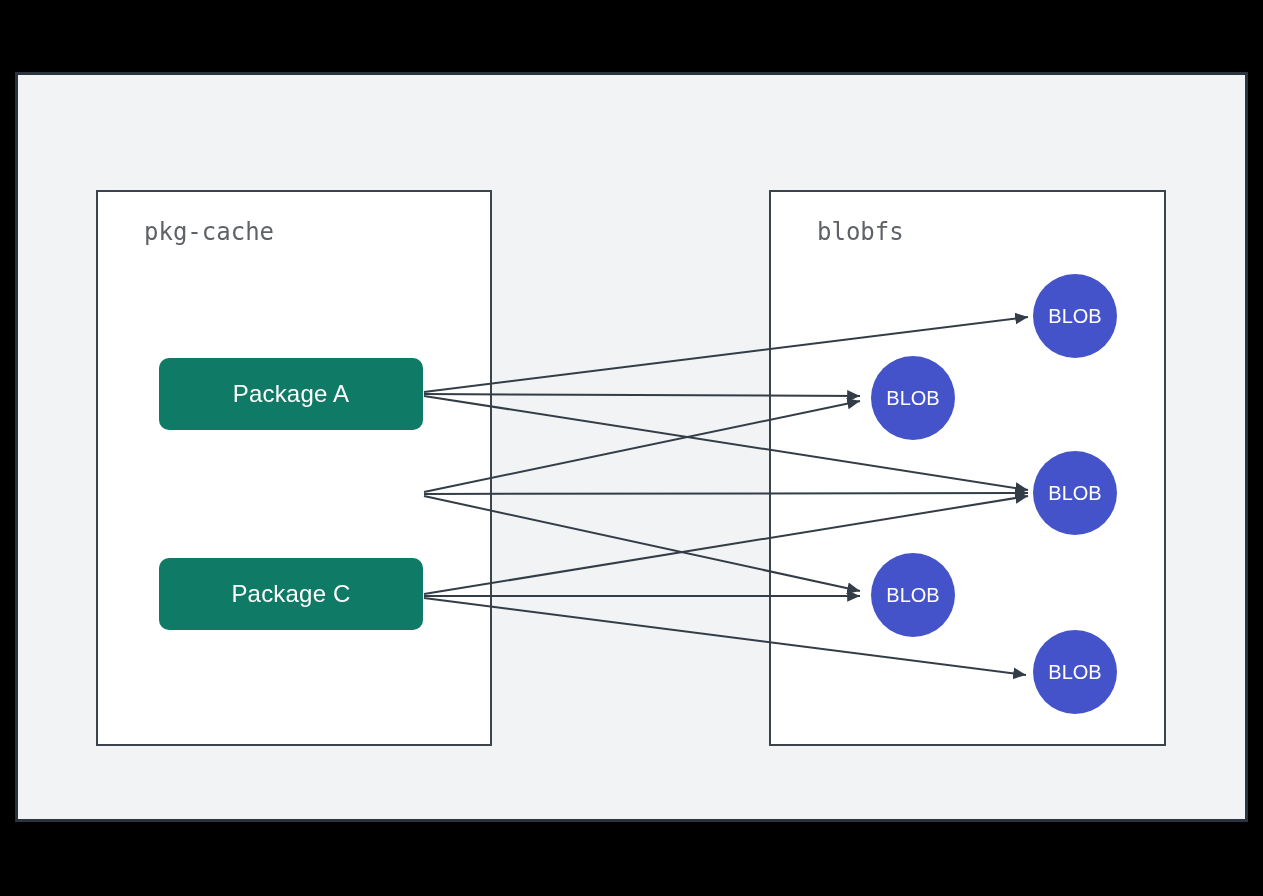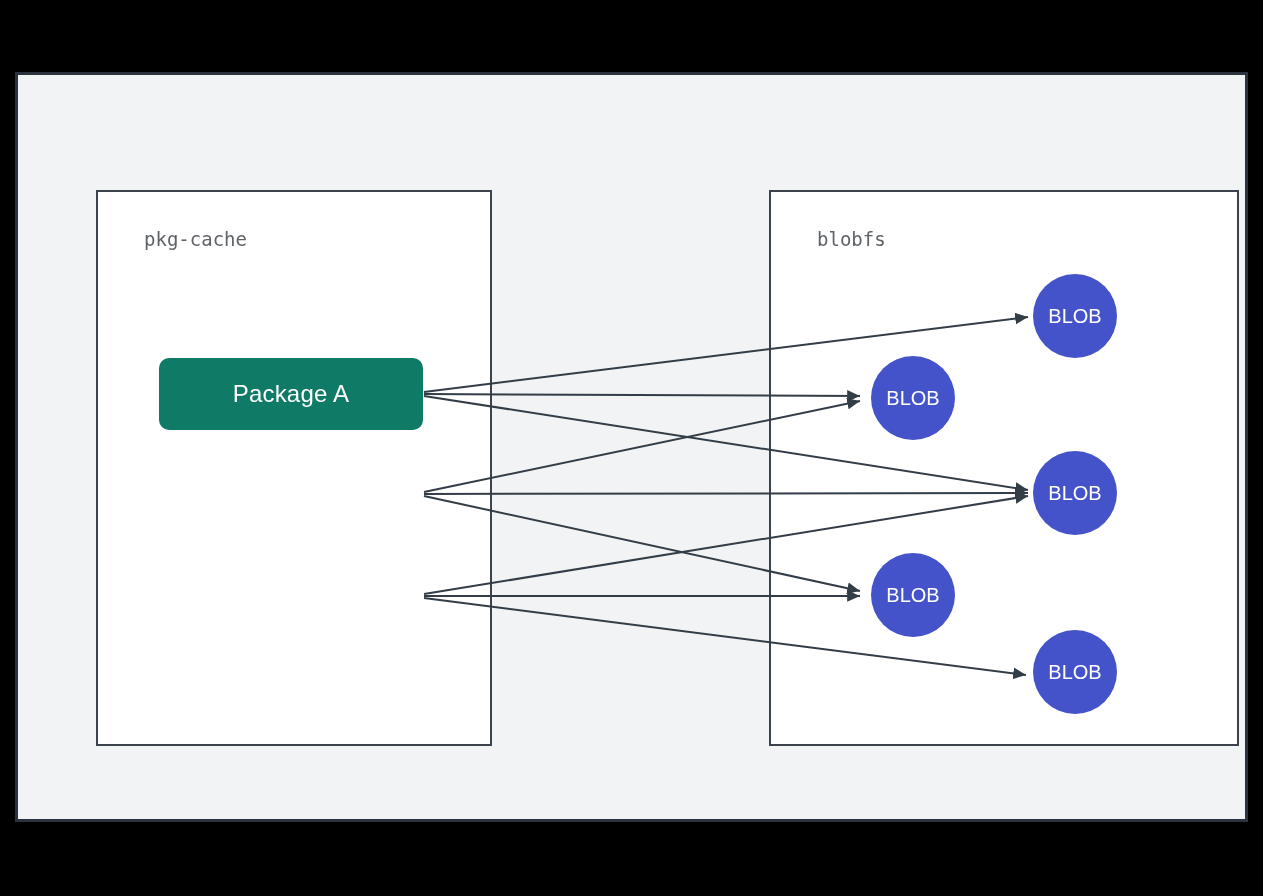--- a/index.html
+++ b/index.html
@@ -27,23 +27,23 @@
   .container-box {
     position: absolute;
     background: var(--box-bg, #fff);
     border: 2px solid var(--box-border, #3c434d);
     box-sizing: border-box;
     z-index: 1;
   }
   .container-title {
     position: absolute;
     left: 46px;
-    top: 36px;
+    top: 26px;
     font-family: "DejaVu Sans Mono", "Liberation Mono", monospace;
-    font-size: 19px;
+    font-size: 24px;
     color: var(--title-text, #5f6368);
     white-space: nowrap;
   }
   #edge-layer {
     position: absolute;
     left: 0;
     top: 0;
     width: 1263px;
     height: 896px;
     z-index: 2;
@@ -73,21 +73,21 @@
 </head>
 <body>
 
 <div class="stage">
   <div class="panel"></div>
 
   <div class="container-box" style="left: 96px; top: 190px; width: 396px; height: 556px;">
     <div class="container-title">pkg-cache</div>
   </div>
 
-  <div class="container-box" style="left: 769px; top: 190px; width: 470px; height: 556px;">
+  <div class="container-box" style="left: 769px; top: 190px; width: 397px; height: 556px;">
     <div class="container-title">blobfs</div>
   </div>
 
   <svg id="edge-layer" viewBox="0 0 1263 896">
     <defs>
       <marker id="arrowhead" viewBox="0 0 12 12" refX="11" refY="6" markerWidth="14" markerHeight="14" markerUnits="userSpaceOnUse" orient="auto">
         <path id="arrowhead-path" d="M0,1 L11,6 L0,11 Z" fill="#333d47"></path>
       </marker>
     </defs>
     <g id="edge-group">
@@ -97,19 +97,20 @@
         <line x1="424" y1="492" x2="860" y2="401" stroke="#333d47" stroke-width="2" marker-end="url(#arrowhead)"></line>
         <line x1="424" y1="494" x2="1028" y2="493" stroke="#333d47" stroke-width="2" marker-end="url(#arrowhead)"></line>
         <line x1="424" y1="496" x2="860" y2="591" stroke="#333d47" stroke-width="2" marker-end="url(#arrowhead)"></line>
         <line x1="424" y1="594" x2="1028" y2="496" stroke="#333d47" stroke-width="2" marker-end="url(#arrowhead)"></line>
         <line x1="424" y1="596" x2="860" y2="596" stroke="#333d47" stroke-width="2" marker-end="url(#arrowhead)"></line>
         <line x1="424" y1="598" x2="1026" y2="675" stroke="#333d47" stroke-width="2" marker-end="url(#arrowhead)"></line>
       </g>
   </svg>
 
   <div class="node package" style="left: 159px; top: 358px; width: 264px; height: 72px;">Package A</div>
+  <div class="node package" style="left: 159px; top: 558px; width: 264px; height: 72px;">Package C</div>
 
   <div class="node blob" style="left: 1033px; top: 274px; width: 84px; height: 84px;">BLOB</div>
   <div class="node blob" style="left: 871px; top: 356px; width: 84px; height: 84px;">BLOB</div>
   <div class="node blob" style="left: 1033px; top: 451px; width: 84px; height: 84px;">BLOB</div>
   <div class="node blob" style="left: 871px; top: 553px; width: 84px; height: 84px;">BLOB</div>
   <div class="node blob" style="left: 1033px; top: 630px; width: 84px; height: 84px;">BLOB</div>
 </div>
 
 </body></html>

